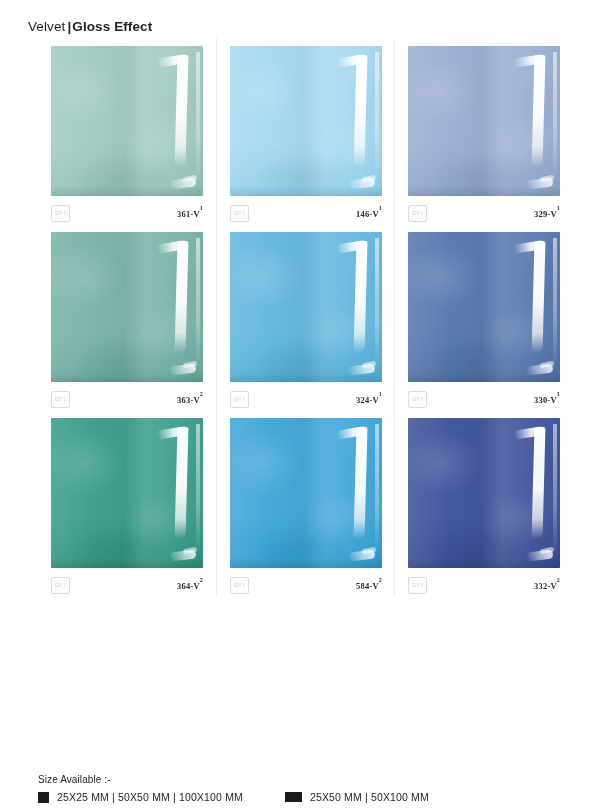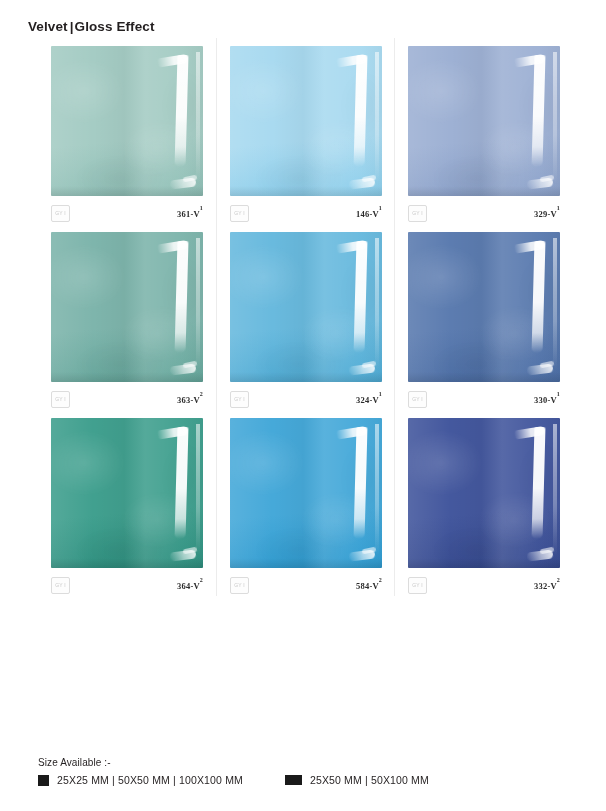--- a/index.html
+++ b/index.html
@@ -20,21 +20,21 @@
   .page-header {
     position: absolute;
     left: 28px;
     top: 19px;
     font-size: 13.5px;
     color: #231f20;
     letter-spacing: 0.1px;
     white-space: nowrap;
   }
   .page-header .brand {
-    font-weight: bold;
+    font-weight: normal;
     text-align: center;
   }
   .page-header .sep {
     font-weight: bold;
     margin: 0 1px 0 2px;
   }
   .page-header .sub {
     font-weight: bold;
   }
 
@@ -218,21 +218,21 @@
   .code-label sup {
     font-size: 6px;
     top: -0.45em;
     position: relative;
   }
 
   
   .footer {
     position: absolute;
     left: 38px;
-    bottom: 25px;
+    bottom: 8px;
     width: 540px;
     margin-top: 18px;
   }
   .footer-title {
     font-size: 10px;
     color: #231f20;
     margin-bottom: 6px;
     letter-spacing: 0.1px;
   }
   .size-legend {

